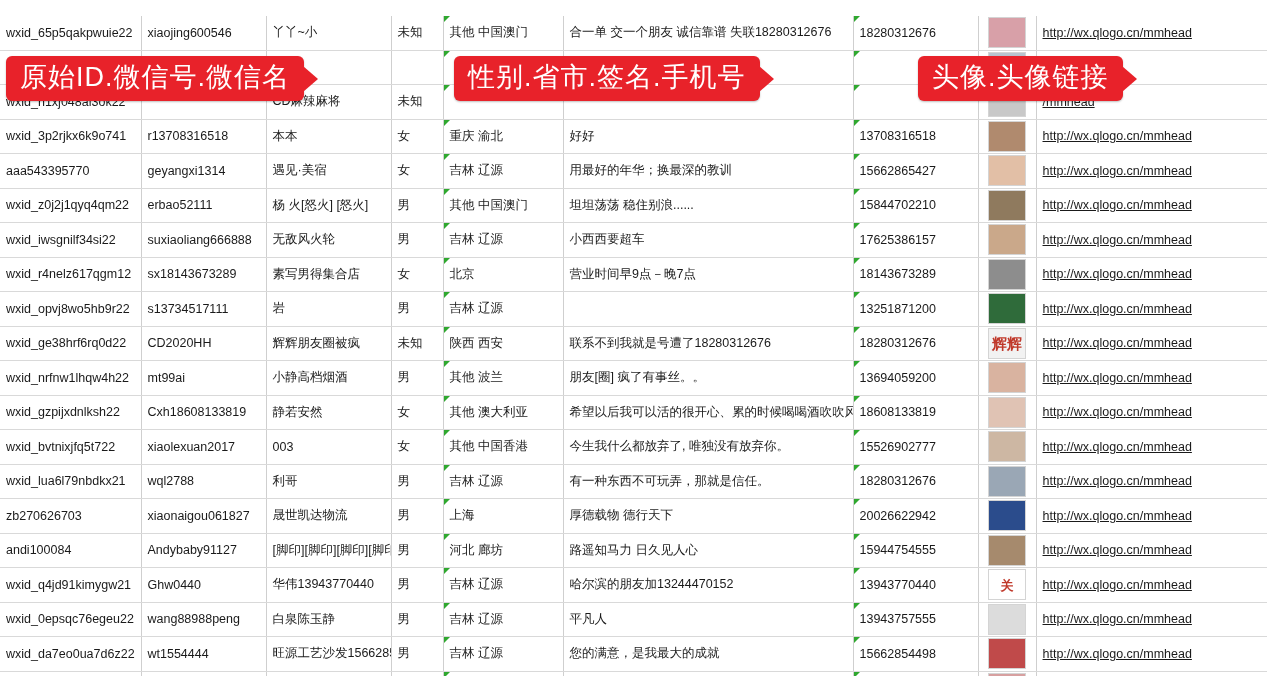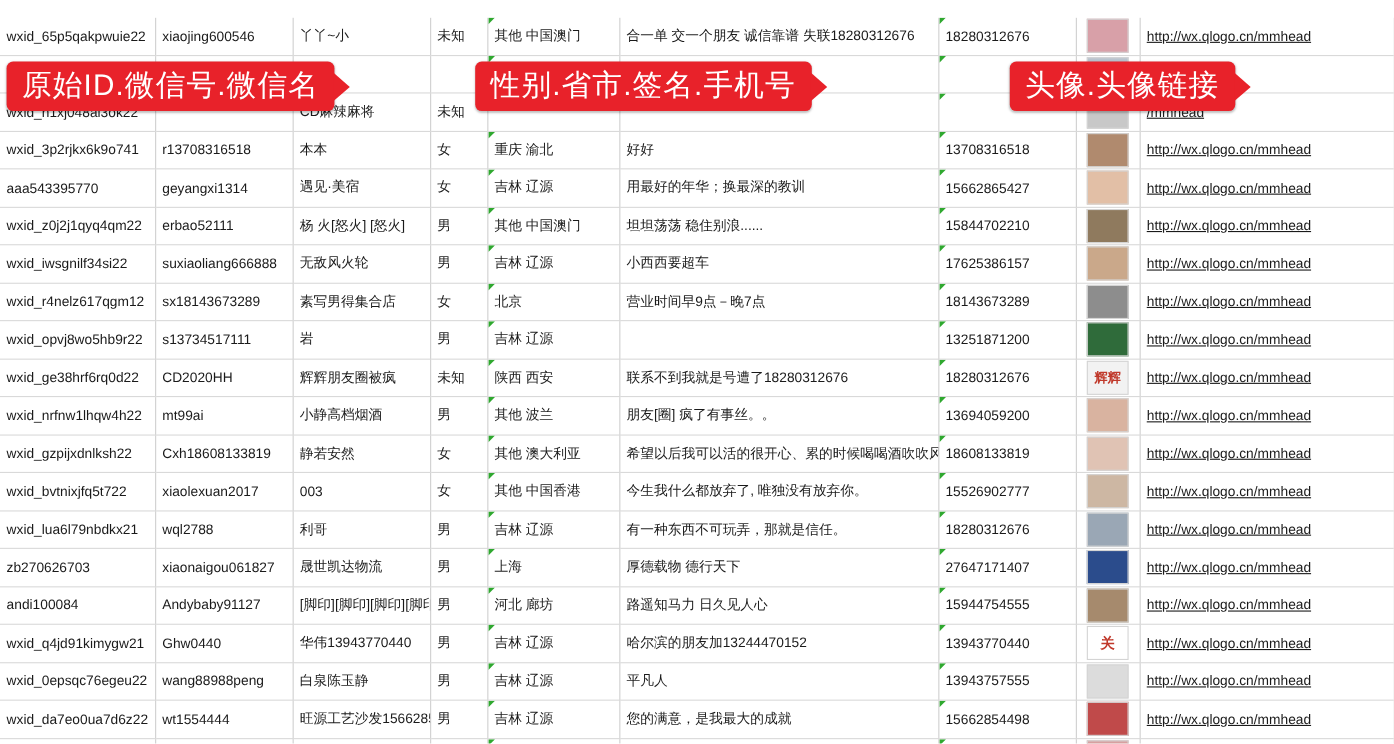--- a/index.html
+++ b/index.html
@@ -119,21 +119,21 @@
     position: absolute;
     right: -14px;
     top: 50%;
     transform: translateY(-50%);
     width: 0; height: 0;
     border-left: 15px solid #e8222a;
     border-top: 13px solid transparent;
     border-bottom: 13px solid transparent;
   }
   #annot-1 { left: 6px;   top: 40px; }
-  #annot-2 { left: 432px; top: 40px; }
+  #annot-2 { left: 454px; top: 40px; }
   #annot-3 { left: 918px; top: 40px; }
 
   
   .hscroll {
     position: absolute;
     left: 145px;
     bottom: 0px;
     width: 1122px;
     height: 10px;
     background: #f1f1f1;
@@ -266,21 +266,21 @@
           <td class="link">http://wx.qlogo.cn/mmhead</td>
         </tr>
         <tr>
           <td>wxid_ge38hrf6rq0d22</td>
           <td>CD2020HH</td>
           <td>辉辉朋友圈被疯</td>
           <td class="gender">未知</td>
           <td class="region">陕西 西安</td>
           <td>联系不到我就是号遭了18280312676</td>
           <td class="phone">18280312676</td>
-          <td class="avatar"><div class="avatar-img" style="background: rgb(242, 242, 242);"><span style="color: rgb(192, 57, 43); font-size: 12px; font-weight: bold; text-shadow: none;">辉辉</span></div></td>
+          <td class="avatar"><div class="avatar-img" style="background: rgb(242, 242, 242);"><span style="color: rgb(192, 57, 43); font-size: 15px; font-weight: bold; text-shadow: none;">辉辉</span></div></td>
           <td class="link">http://wx.qlogo.cn/mmhead</td>
         </tr>
         <tr>
           <td>wxid_nrfnw1lhqw4h22</td>
           <td>mt99ai</td>
           <td>小静高档烟酒</td>
           <td class="gender">男</td>
           <td class="region">其他 波兰</td>
           <td>朋友[圈] 疯了有事丝。。</td>
           <td class="phone">13694059200</td>
@@ -320,21 +320,21 @@
           <td class="avatar"><div class="avatar-img" style="background: rgb(154, 167, 181);"><span></span></div></td>
           <td class="link">http://wx.qlogo.cn/mmhead</td>
         </tr>
         <tr>
           <td>zb270626703</td>
           <td>xiaonaigou061827</td>
           <td>晟世凯达物流</td>
           <td class="gender">男</td>
           <td class="region">上海</td>
           <td>厚德载物 德行天下</td>
-          <td class="phone">27647171407</td>
+          <td class="phone">20026622942</td>
           <td class="avatar"><div class="avatar-img" style="background: rgb(43, 76, 140);"><span></span></div></td>
           <td class="link">http://wx.qlogo.cn/mmhead</td>
         </tr>
         <tr>
           <td>andi100084</td>
           <td>Andybaby91127</td>
           <td>[脚印][脚印][脚印][脚印]</td>
           <td class="gender">男</td>
           <td class="region">河北 廊坊</td>
           <td>路遥知马力 日久见人心</td>

